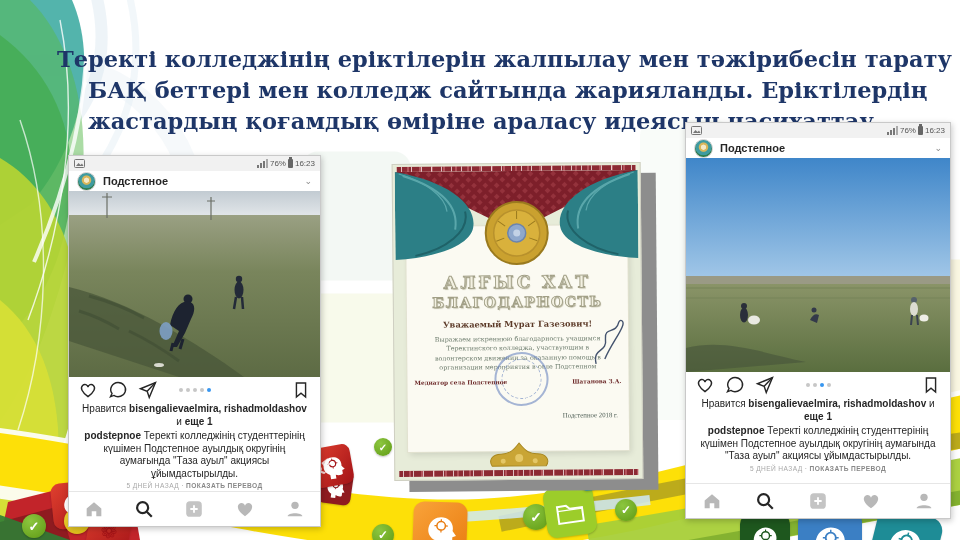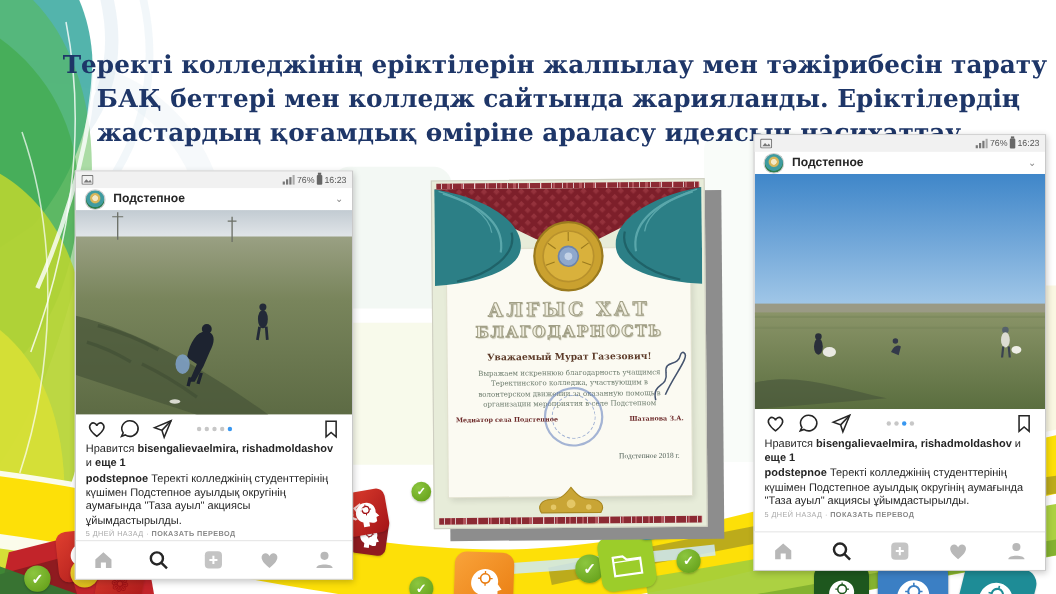--- a/index.html
+++ b/index.html
@@ -51,21 +51,21 @@
   .more{margin-left:auto;color:#8a8a8a;font-size:9px;}
   .photo{flex:0 0 auto;position:relative;overflow:hidden;}
   .photo svg{display:block;}
   .acts{height:26px;display:flex;align-items:center;padding:0 9px;gap:10px;flex:0 0 auto;position:relative;}
   .acts svg{flex:0 0 auto;}
   .dots{position:absolute;left:0;right:0;top:50%;transform:translateY(-50%);
         display:flex;justify-content:center;gap:3px;pointer-events:none;}
   .dot{width:4px;height:4px;border-radius:50%;background:#c7c7c7;}
   .dot.on{background:#3897f0;}
   .bmk{margin-left:auto;}
-  .capt{padding:0 9px;font-size:10px;color:#262626;line-height:1.25;flex:1 1 auto;overflow:hidden;}
+  .capt{padding:0 9px;font-size:10px;color:#262626;line-height:1.25;flex:1 1 auto;overflow:hidden;text-align:center;}
   .capt p{margin:0 0 2px;}
   .capt b{font-weight:bold;}
   .time{font-size:6.6px;color:#a8a8a8;letter-spacing:.4px;margin-top:2px;}
   .time .trans{color:#888;font-weight:bold;}
   .nbar{height:34px;border-top:1px solid #e6e6e6;display:flex;align-items:center;
         justify-content:space-around;flex:0 0 auto;background:#fff;}
 
   
   .cert{position:absolute;left:393px;top:163px;width:247px;height:315px;z-index:3;
         background:#e7ecd9;border:1px solid #cfcfc2;transform:rotate(-.5deg);

